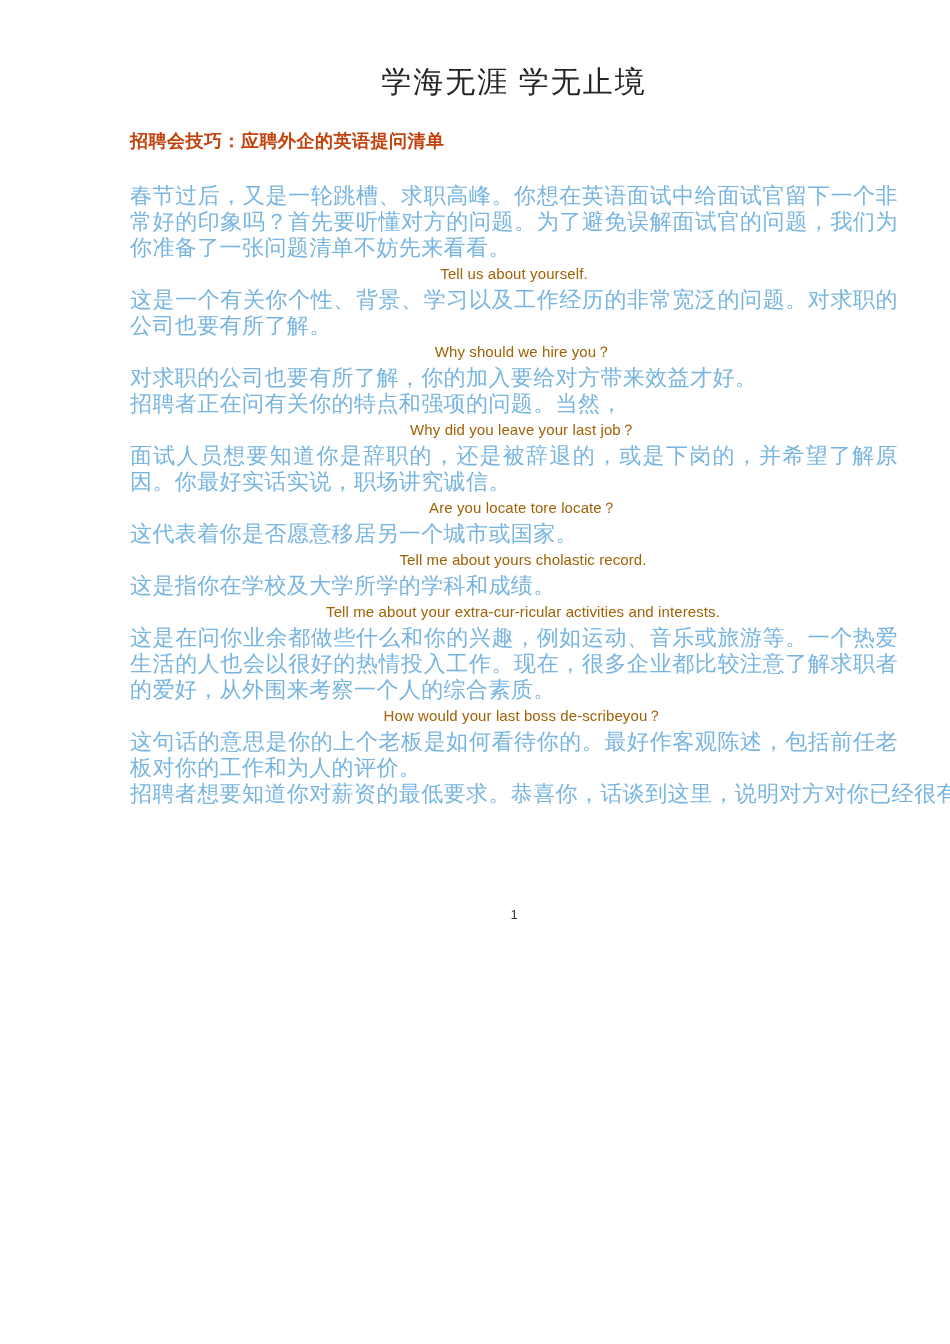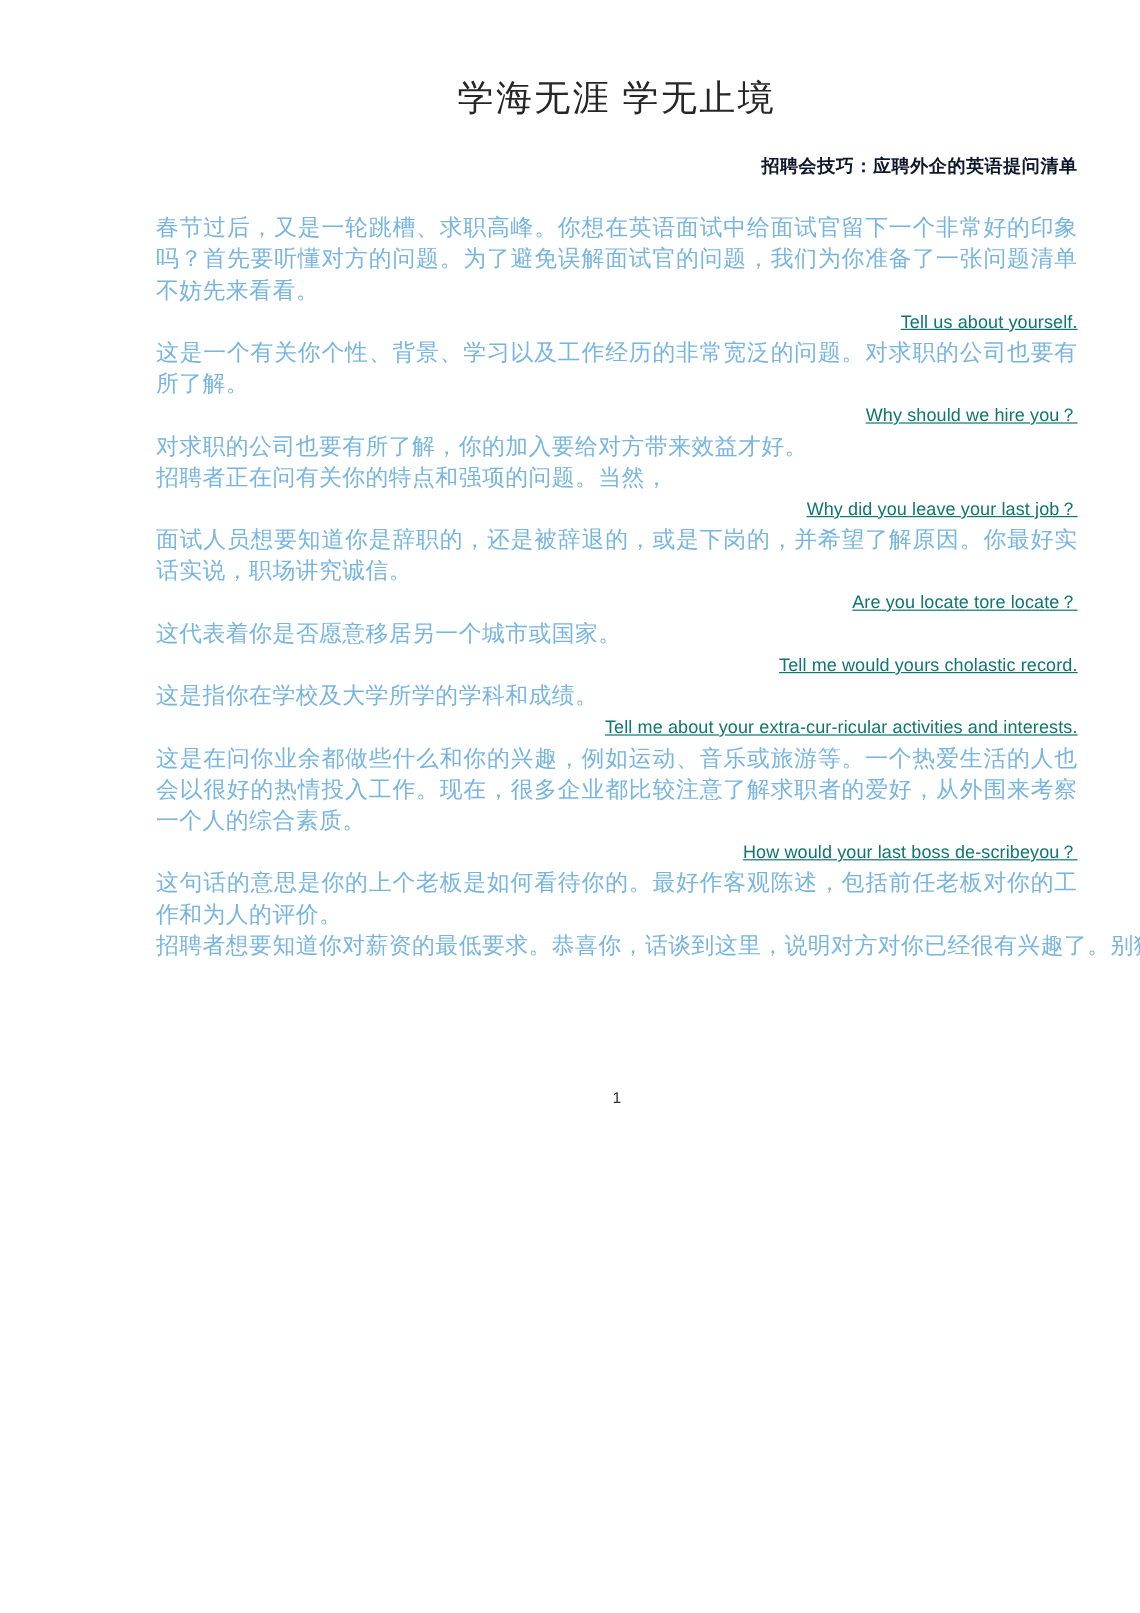--- a/index.html
+++ b/index.html
@@ -27,50 +27,49 @@
     text-align: center;
     font-family: "Liberation Serif", serif;
     font-size: 30px;
     font-weight: normal;
     color: #262626;
     letter-spacing: 2px;
   }
   .doc-subtitle {
     margin: 0;
     padding-top: 26px;
-    text-align: right;
+    text-align: left;
     font-family: "Liberation Serif", serif;
-    font-size: 15px;
+    font-size: 18px;
     font-weight: bold;
-    color: #0f172a;
+    color: #c2410c;
     letter-spacing: 0.5px;
   }
   .body-block {
     padding-top: 30px;
   }
   p {
     margin: 0;
-    font-size: 19px;
+    font-size: 22px;
     line-height: 26px;
     color: #7ab8e0;
     text-align: justify;
     font-family: "Liberation Serif", serif;
   }
   p.cn {
     font-family: "Liberation Serif", serif;
     color: #77b5e0;
     letter-spacing: 0.4px;
   }
   p.en {
     font-family: "Liberation Sans", sans-serif;
     font-size: 15px;
-    color: #0f766e;
+    color: #a16207;
     letter-spacing: 0.1px;
-    text-align: right;
-    text-decoration: underline;
+    text-align: center;
   }
   p.en.indent {
     text-indent: 18px;
   }
   .page-number {
     position: absolute;
     left: 0;
     right: 0;
     bottom: 82px;
     text-align: center;
@@ -95,21 +94,21 @@
     <p class="cn">春节过后，又是一轮跳槽、求职高峰。你想在英语面试中给面试官留下一个非常好的印象吗？首先要听懂对方的问题。为了避免误解面试官的问题，我们为你准备了一张问题清单不妨先来看看。</p>
     <p class="en">Tell us about yourself.</p>
     <p class="cn">这是一个有关你个性、背景、学习以及工作经历的非常宽泛的问题。对求职的公司也要有所了解。</p>
     <p class="en indent">Why should we hire you？</p>
     <p class="cn">对求职的公司也要有所了解，你的加入要给对方带来效益才好。</p>
     <p class="cn">招聘者正在问有关你的特点和强项的问题。当然，</p>
     <p class="en indent">Why did you leave your last job？</p>
     <p class="cn">面试人员想要知道你是辞职的，还是被辞退的，或是下岗的，并希望了解原因。你最好实话实说，职场讲究诚信。</p>
     <p class="en indent">Are you locate tore locate？</p>
     <p class="cn">这代表着你是否愿意移居另一个城市或国家。</p>
-    <p class="en indent">Tell me would yours cholastic record.</p>
+    <p class="en indent">Tell me about yours cholastic record.</p>
     <p class="cn">这是指你在学校及大学所学的学科和成绩。</p>
     <p class="en indent">Tell me about your extra-cur-ricular activities and interests.</p>
     <p class="cn">这是在问你业余都做些什么和你的兴趣，例如运动、音乐或旅游等。一个热爱生活的人也会以很好的热情投入工作。现在，很多企业都比较注意了解求职者的爱好，从外围来考察一个人的综合素质。</p>
     <p class="en indent">How would your last boss de-scribeyou？</p>
     <p class="cn">这句话的意思是你的上个老板是如何看待你的。最好作客观陈述，包括前任老板对你的工作和为人的评价。</p>
     <p class="cn src">招聘者想要知道你对薪资的最低要求。恭喜你，话谈到这里，说明对方对你已经很有兴趣了。别狮子大开口，也别委屈了自己。给自己和对方都留点余地。    来源：生活日报</p>
   </div>
 
   <div class="page-number">1</div>
 

